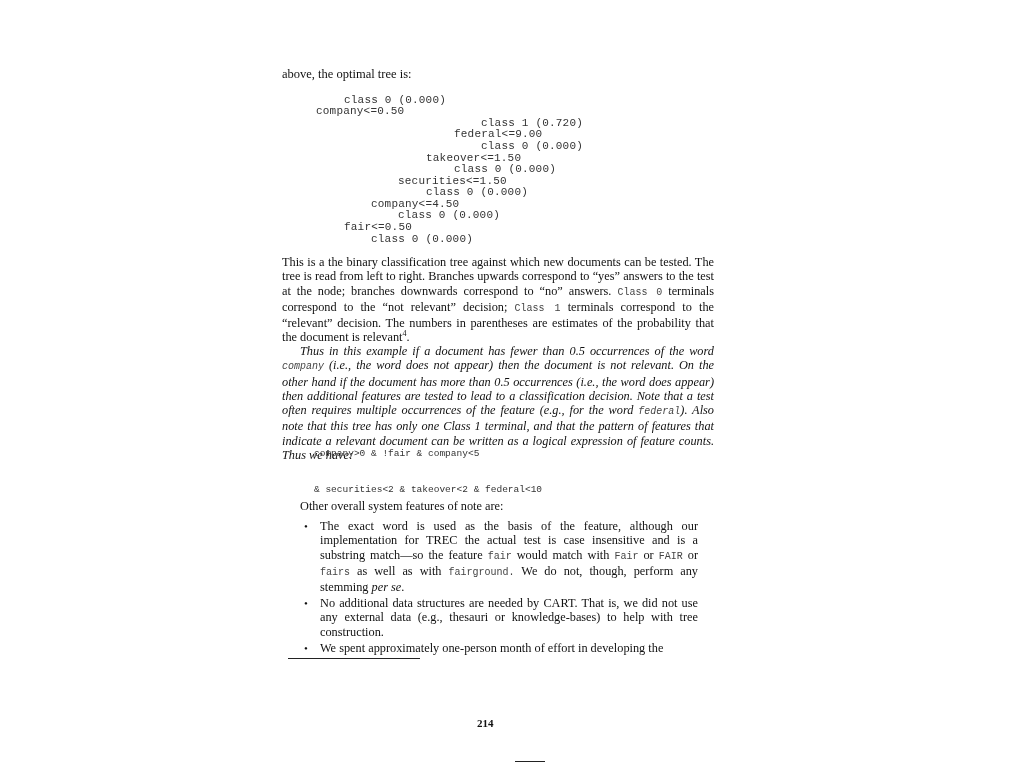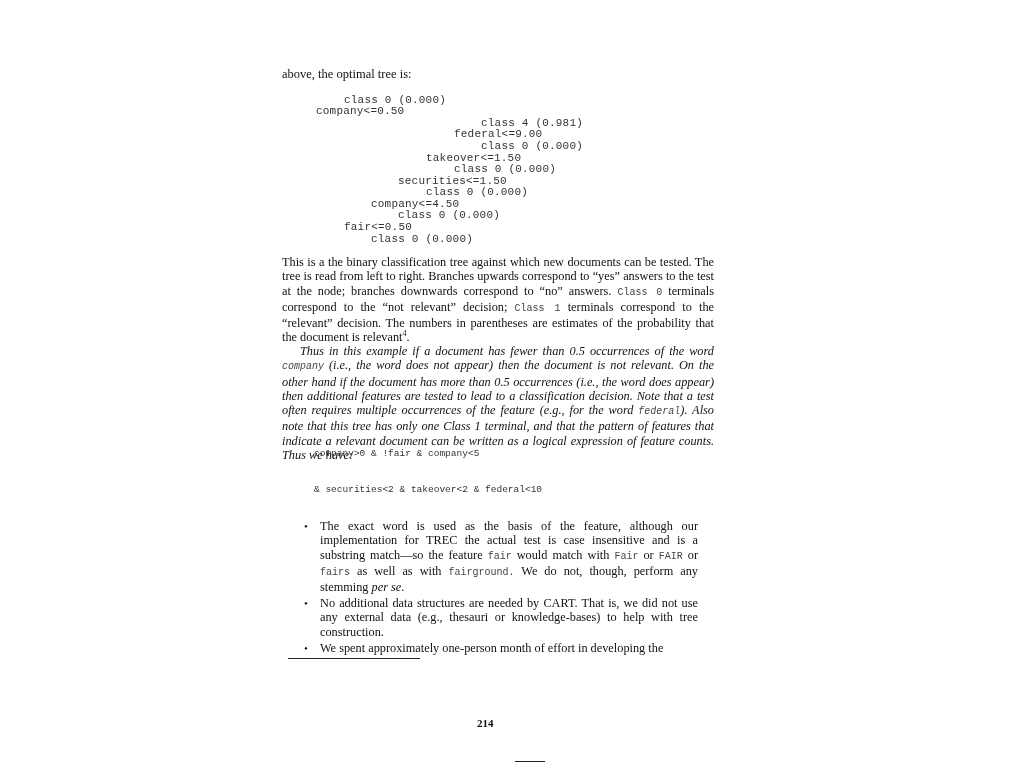--- a/index.html
+++ b/index.html
@@ -35,21 +35,21 @@
 </head>
 <body>
 
 <div class="page">
 
   <div class="intro serif">above, the optimal tree is:</div>
 
   <div class="tree mono" id="tree">
       <div class="tree-line" style="left: 344px; top: 94px;">class 0 (0.000)</div>
       <div class="tree-line" style="left: 316px; top: 105px;">company&lt;=0.50</div>
-      <div class="tree-line" style="left: 481px; top: 117px;">class 4 (0.981)</div>
+      <div class="tree-line" style="left: 481px; top: 117px;">class 1 (0.720)</div>
       <div class="tree-line" style="left: 454px; top: 128px;">federal&lt;=9.00</div>
       <div class="tree-line" style="left: 481px; top: 140px;">class 0 (0.000)</div>
       <div class="tree-line" style="left: 426px; top: 152px;">takeover&lt;=1.50</div>
       <div class="tree-line" style="left: 454px; top: 163px;">class 0 (0.000)</div>
       <div class="tree-line" style="left: 398px; top: 175px;">securities&lt;=1.50</div>
       <div class="tree-line" style="left: 426px; top: 186px;">class 0 (0.000)</div>
       <div class="tree-line" style="left: 371px; top: 198px;">company&lt;=4.50</div>
       <div class="tree-line" style="left: 398px; top: 209px;">class 0 (0.000)</div>
       <div class="tree-line" style="left: 344px; top: 221px;">fair&lt;=0.50</div>
       <div class="tree-line" style="left: 371px; top: 233px;">class 0 (0.000)</div>
@@ -59,20 +59,21 @@
     <span>This is a the binary classification tree against which new documents can be tested. The tree is read from left to right. Branches upwards correspond to “yes” answers to the test at the node; branches downwards correspond to “no” answers. </span><span class="code">Class 0</span><span> terminals correspond to the “not relevant” decision; </span><span class="code">Class 1</span><span> terminals correspond to the “relevant” decision. The numbers in parentheses are estimates of the probability that the document is relevant</span><sup>4</sup><span>.</span>
   </div>
 
   <div class="para serif indent" style="top:344px;">
     <span>Thus in this example if a document has fewer than 0.5 occurrences of the word </span><span class="code">company</span><span> (i.e., the word does not appear) then the document is not relevant. On the other hand if the document has more than 0.5 occurrences (i.e., the word does appear) then additional features are tested to lead to a classification decision. Note that a test often requires multiple occurrences of the feature (e.g., for the word </span><span class="code">federal</span><span>). Also note that this tree has only one Class 1 terminal, and that the pattern of features that indicate a relevant document can be written as a logical expression of feature counts. Thus we have:</span>
   </div>
 
   <div class="expr mono" style="top:448px;text-align:right;">company&gt;0 &amp; !fair &amp; company&lt;5</div>
   <div class="expr mono" style="top:484px;">&amp; securities&lt;2 &amp; takeover&lt;2 &amp; federal&lt;10</div>
 
+  <div class="para serif" style="top:499px; left:300px;">Other overall system features of note are:</div>
 
   <div class="bullets serif" style="top:519px;">
     <div class="bullet" style="top:0px;">
       <span class="bullet-dot">•</span>
       <div class="bullet-text">
         <span>The exact word is used as the basis of the feature, although our implementation for TREC the actual test is case insensitive and is a substring match—so the feature </span><span class="code">fair</span><span> would match with </span><span class="code">Fair</span><span> or </span><span class="code">FAIR</span><span> or </span><span class="code">fairs</span><span> as well as with </span><span class="code">fairground.</span><span> We do not, though, perform any stemming </span><em>per se</em><span>.</span>
       </div>
     </div>
     <div class="bullet" style="top:77px;">
       <span class="bullet-dot">•</span>

